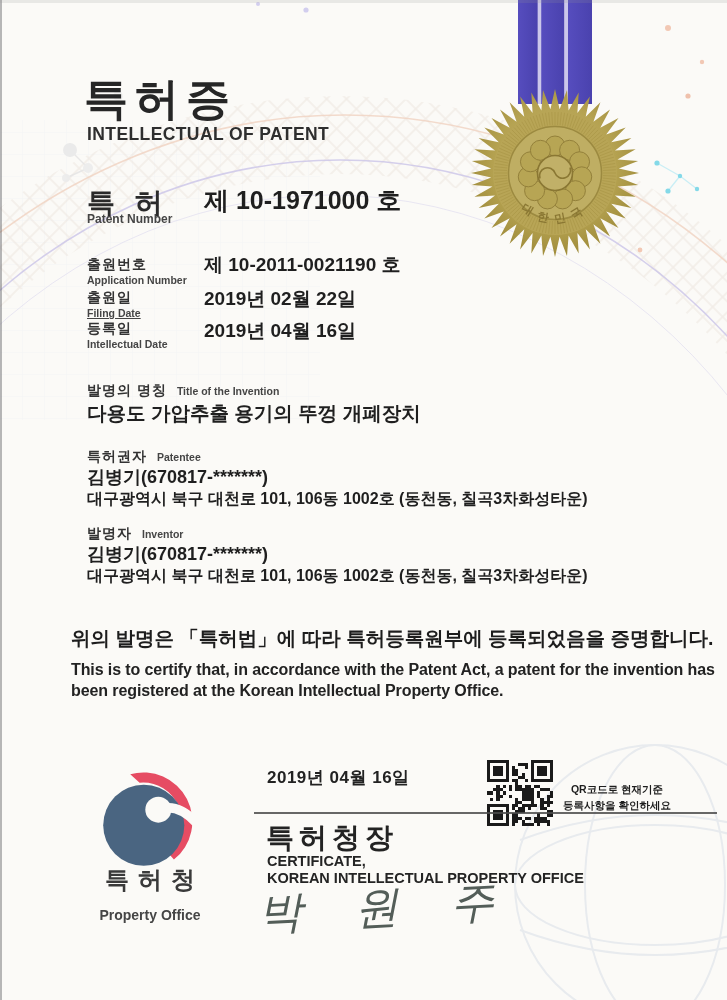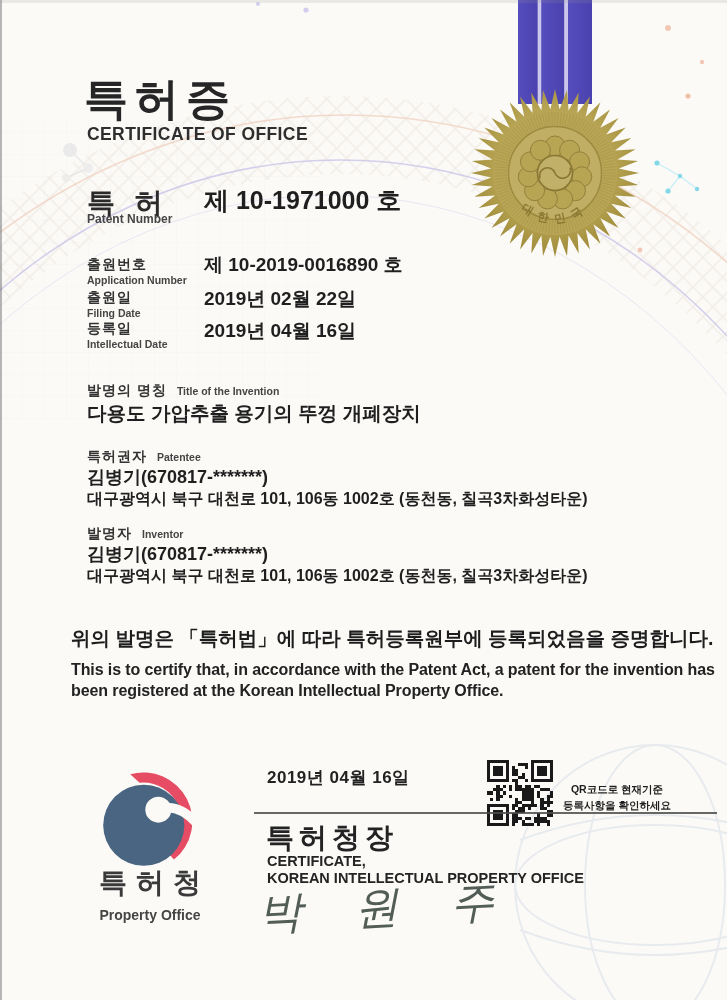--- a/index.html
+++ b/index.html
@@ -36,21 +36,21 @@
   .val{font-weight:700; color:#1f1f1f; white-space:nowrap;}
 
   .patent-lbl{left:87px; top:184px;}
   .patent-lbl-en{left:87px; top:212px; font-size:12px;}
   .patent-val{left:204px; top:184px; font-size:25px;}
 
   .row-lbl1{left:87px; top:256px;text-align:center;}
   .row-lbl1en{left:87px; top:274px;}
   .row-val1{left:204px; top:252px; font-size:19px;}
   .row-lbl2{left:87px; top:289px;}
-  .row-lbl2en{left:87px; top:307px;}
+  .row-lbl2en{left:87px; top:307px;text-decoration:underline;}
   .row-val2{left:204px; top:286px; font-size:19px;}
   .row-lbl3{left:87px; top:320px;}
   .row-lbl3en{left:87px; top:338px;}
   .row-val3{left:204px; top:318px; font-size:19px;}
 
   .inv-lblrow{left:87px; top:382px; display:flex; gap:10px; align-items:baseline;}
   .inv-title{left:87px; top:400px; font-size:19.5px;}
 
   .pat-lblrow{left:87px; top:448px; display:flex; gap:10px; align-items:baseline;}
   .pat-name{left:87px; top:465px; font-size:18px;}
@@ -67,21 +67,21 @@
   .qr{left:487px; top:760px; width:66px; height:66px;}
   .qr-caption{left:552px; top:782px; width:130px; text-align:center; font-size:10.5px; font-weight:600; line-height:1.5; color:#1e1e1e;}
   .foot-line{left:254px; top:812px; width:463px; height:2px; background:#4c4c4c; opacity:.85;}
   .comm-ko{left:266px; top:819px; font-size:28px; font-weight:800; letter-spacing:5px; color:#232323;}
   .comm-en1{left:267px; top:853px; font-size:14.5px; font-weight:700; color:#242424;}
   .comm-en2{left:267px; top:870px; font-size:14.5px; font-weight:700; color:#242424;}
   .signature{left:258px; top:878px; font-size:44px; font-weight:500; color:#45504b;
     letter-spacing:20px; transform:rotate(-3deg); font-style:italic; white-space:nowrap; opacity:.92;}
 
   .logo{left:98px; top:766px; width:104px; height:104px;}
-  .logo-ko{left:88px; top:864px; width:124px; text-align:center; font-size:28px; font-weight:600; letter-spacing:9px; color:#3a3a3a; text-indent:9px;}
+  .logo-ko{left:88px; top:864px; width:124px; text-align:center; font-size:24px; font-weight:600; letter-spacing:9px; color:#3a3a3a; text-indent:9px;}
   .logo-en{left:62px; top:906px; width:176px; text-align:center; font-size:14px; font-weight:600; line-height:1.35; color:#454545;}
 </style>
 </head>
 <body>
 
 <div class="page">
 
   <svg class="bg-svg" width="727" height="1000" viewBox="0 0 727 1000">
     <defs>
       <pattern id="lattice" width="14" height="14" patternUnits="userSpaceOnUse" patternTransform="rotate(45)">
@@ -286,29 +286,29 @@
           <circle cx="70.40269792869887" cy="62.28615461355811" r="10" fill="#b7a554" stroke="#93803a" stroke-width="1"></circle>
           <circle cx="85" cy="85" r="17.5" fill="#c1b068" stroke="#8a7733" stroke-width="1.6"></circle>
           <path d="M69,85 a8,8 0 0 1 16,0 a8,8 0 0 0 16,0" fill="none" stroke="#8a7733" stroke-width="1.6" transform="rotate(-20 85 85)"></path>
         </g>
       <text font-size="11.5" fill="#8a7733" font-weight="700" letter-spacing="7">
         <textPath href="#sealBannerPath" startOffset="50%" text-anchor="middle">대한민국</textPath>
       </text>
     </svg>
 
     <div class="abs title-ko">특허증</div>
-    <div class="abs title-en">CERTIFICATE OF OFFICE</div>
+    <div class="abs title-en">INTELLECTUAL OF PATENT</div>
 
     <div class="abs big-lbl patent-lbl">특 허</div>
     <div class="abs lbl-en patent-lbl-en">Patent Number</div>
     <div class="abs val patent-val">제 10-1971000 호</div>
 
     <div class="abs lbl-ko row-lbl1">출원번호</div>
     <div class="abs lbl-en row-lbl1en">Application Number</div>
-    <div class="abs val row-val1">제 10-2019-0016890 호</div>
+    <div class="abs val row-val1">제 10-2011-0021190 호</div>
 
     <div class="abs lbl-ko row-lbl2">출원일</div>
     <div class="abs lbl-en row-lbl2en">Filing Date</div>
     <div class="abs val row-val2">2019년  02월  22일</div>
 
     <div class="abs lbl-ko row-lbl3">등록일</div>
     <div class="abs lbl-en row-lbl3en">Intellectual Date</div>
     <div class="abs val row-val3">2019년  04월  16일</div>
 
     <div class="abs inv-lblrow">

